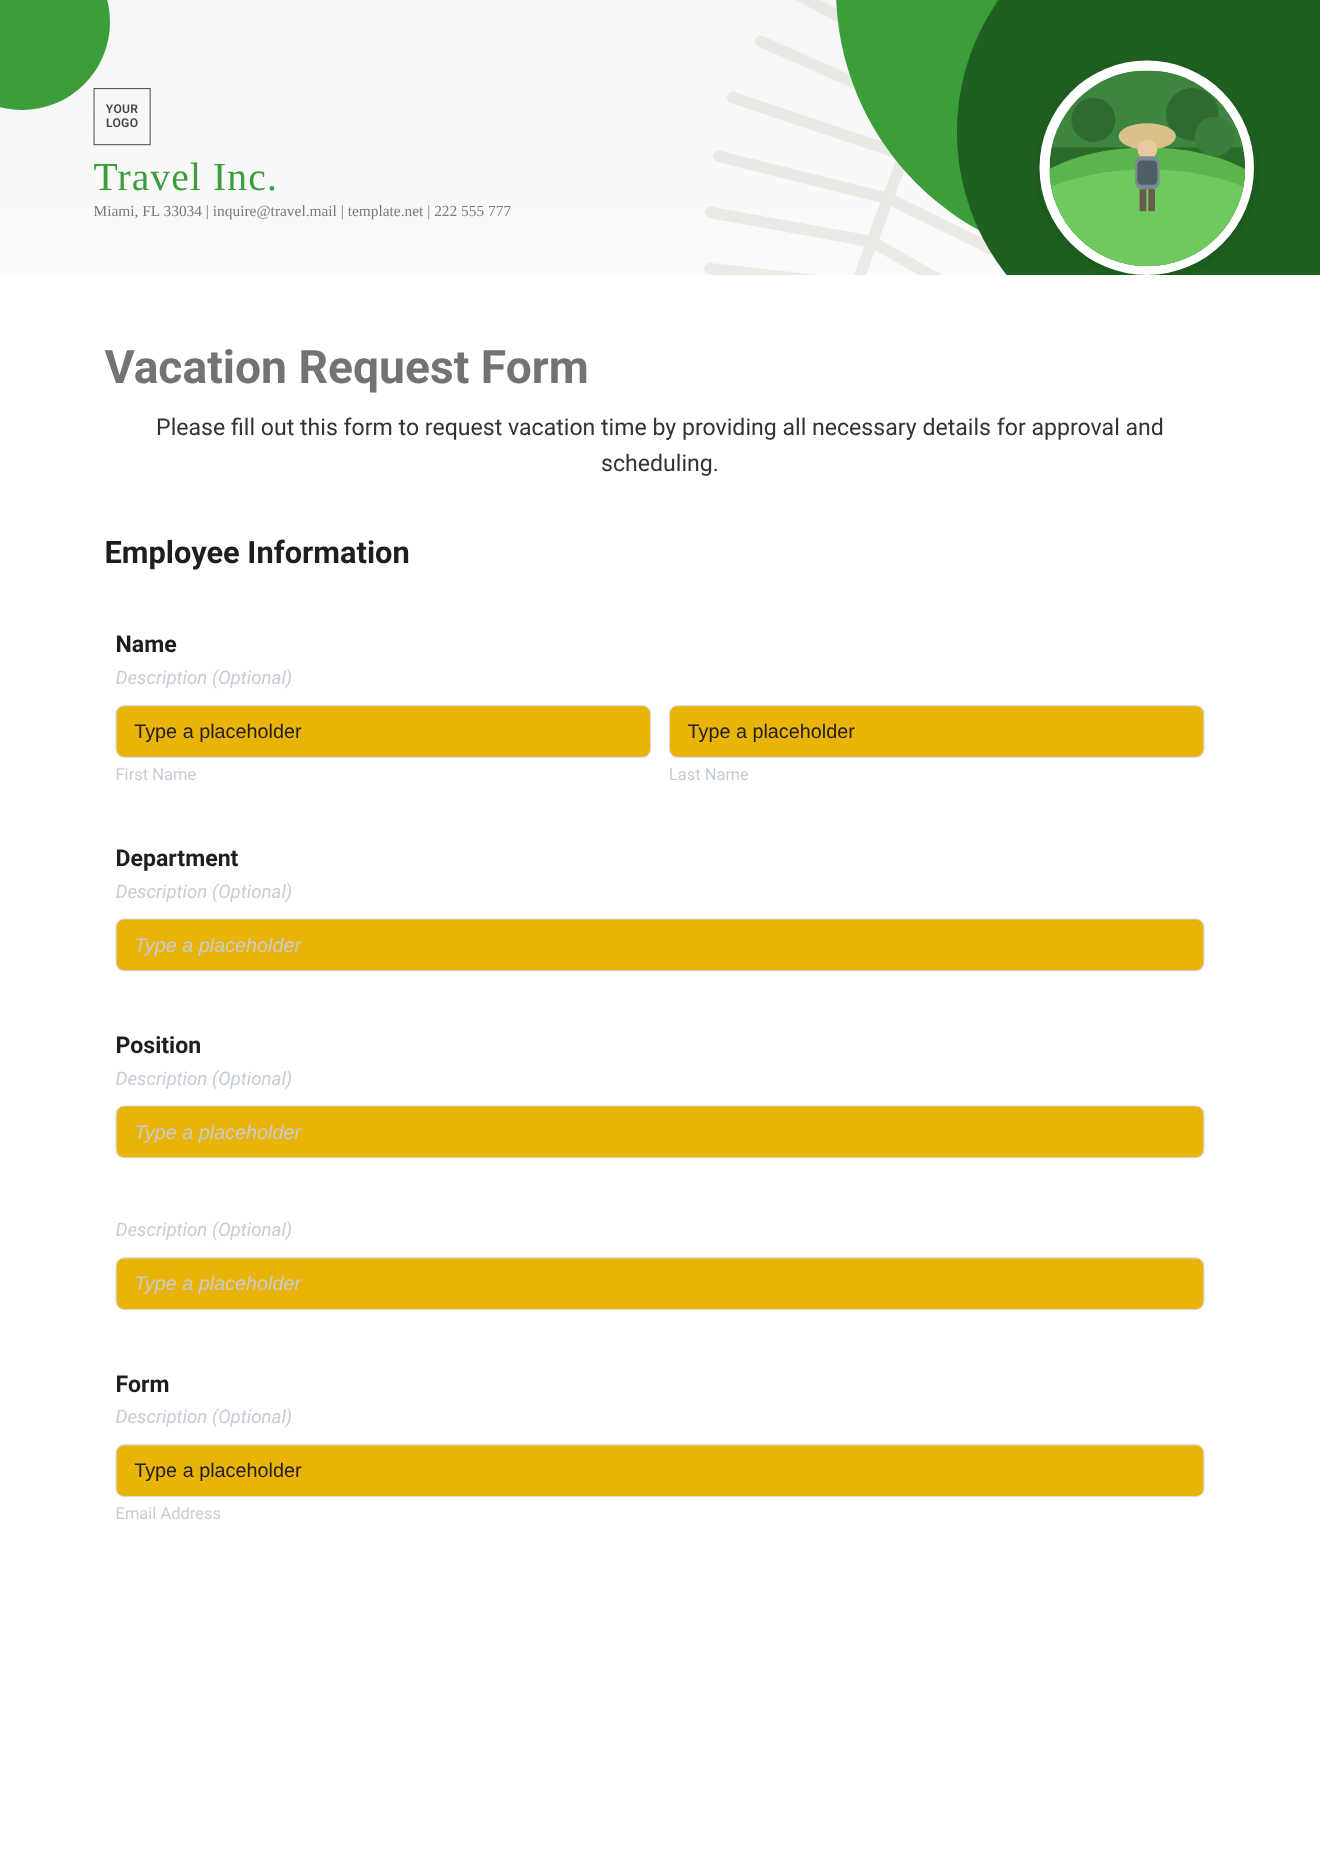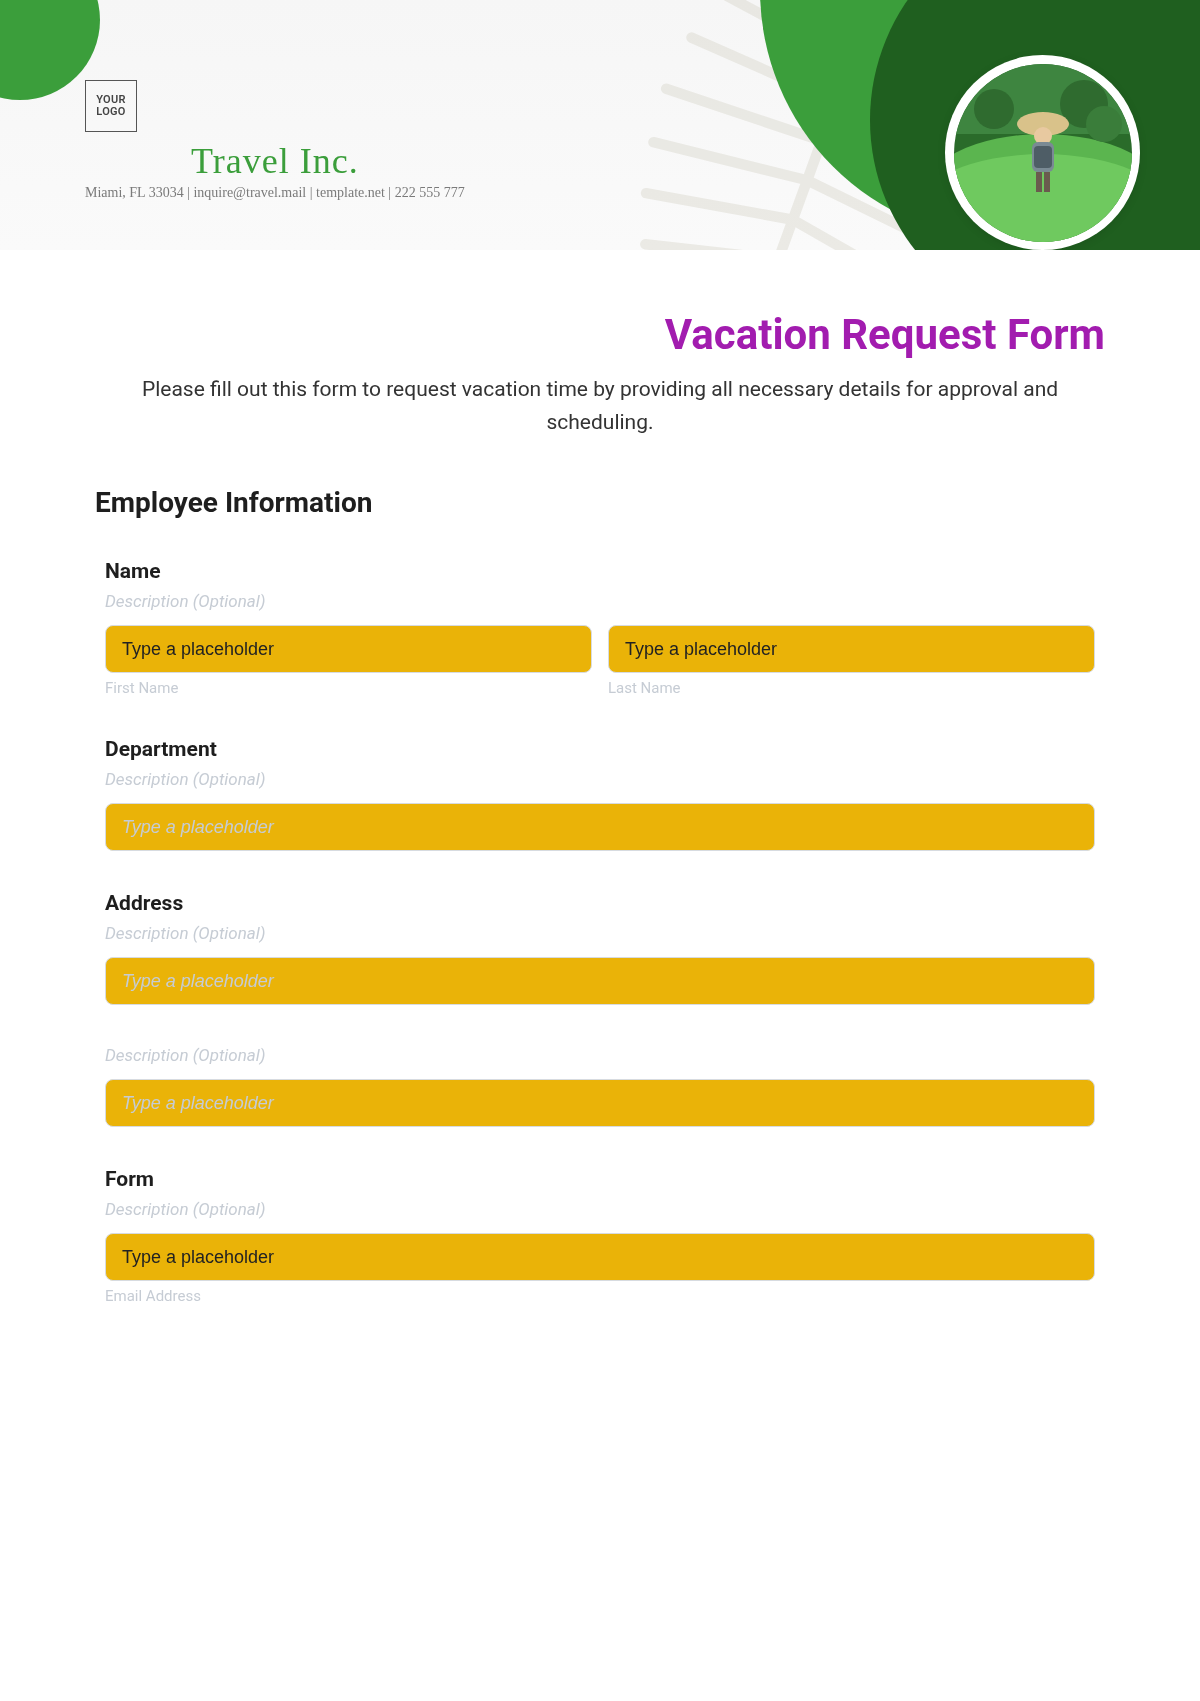--- a/index.html
+++ b/index.html
@@ -87,21 +87,20 @@
     font-size: 11px;
     line-height: 1.1;
     font-weight: 600;
     color: #444;
     letter-spacing: 0.3px;
   }
   .company {
     position: absolute;
     left: 85px;
     top: 140px;
-    text-align: center;
   }
   .company-name {
     font-family: Georgia, "Times New Roman", serif;
     color: #3b9e3b;
     font-size: 36px;
     letter-spacing: 1px;
     font-weight: 400;
   }
   .company-meta {
     font-family: Georgia, "Times New Roman", serif;
@@ -109,39 +108,39 @@
     font-size: 14px;
     margin-top: 3px;
   }
 
   .content {
     padding: 60px 95px 40px 95px;
   }
   .title {
     font-size: 42px;
     font-weight: 700;
-    text-align: right;
-    color: #a21caf;
+    text-align: left;
+    color: #737373;
   }
   .subtitle {
     font-size: 21px;
     text-align: center;
     color: #333;
     margin-top: 14px;
     line-height: 1.55;
     padding: 0 10px;
   }
   .section-heading {
     font-size: 28px;
     font-weight: 700;
     color: #1e1e1e;
     margin-top: 48px;
   }
   .field {
-    margin-top: 40px;
+    margin-top: 56px;
     padding: 0 10px;
   }
   .field-label {
     font-size: 21px;
     font-weight: 700;
     color: #1e1e1e;
   }
   .field-desc {
     font-size: 17px;
     font-style: italic;
@@ -262,21 +261,21 @@
     <div class="field-label">Department</div>
     <div class="field-desc">Description (Optional)</div>
     <div class="inputs-row">
       <div class="input-col">
         <input type="text" class="text-input" placeholder="Type a placeholder" style="">
       </div>
     </div>
   </div>
 
   <div class="field">
-    <div class="field-label">Address</div>
+    <div class="field-label">Position</div>
     <div class="field-desc">Description (Optional)</div>
     <div class="inputs-row">
       <div class="input-col">
         <input type="text" class="text-input" placeholder="Type a placeholder" style="">
       </div>
     </div>
   </div>
 
   <div class="field">
     <div class="field-desc">Description (Optional)</div>

